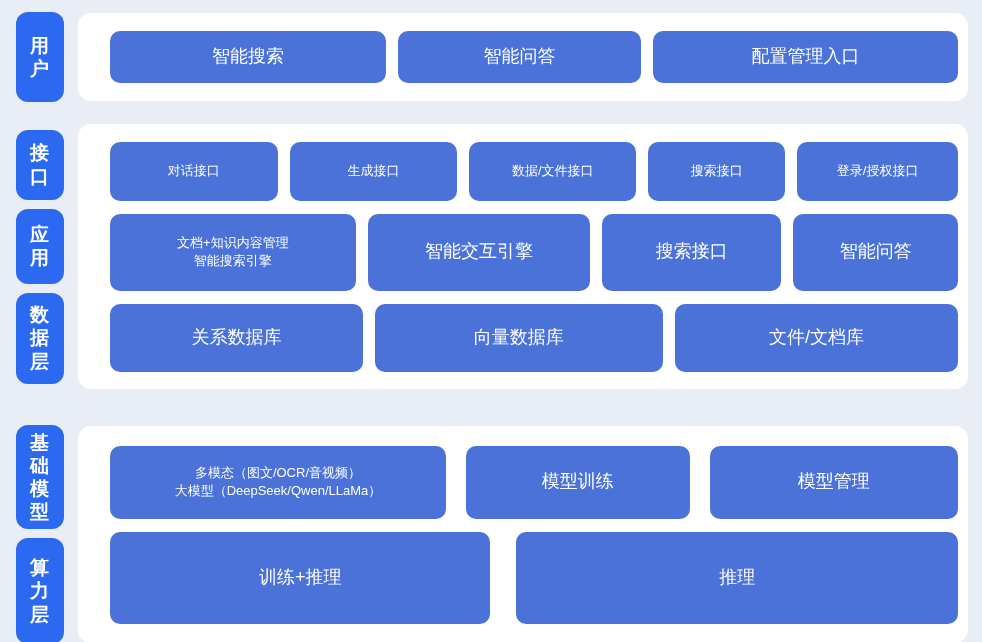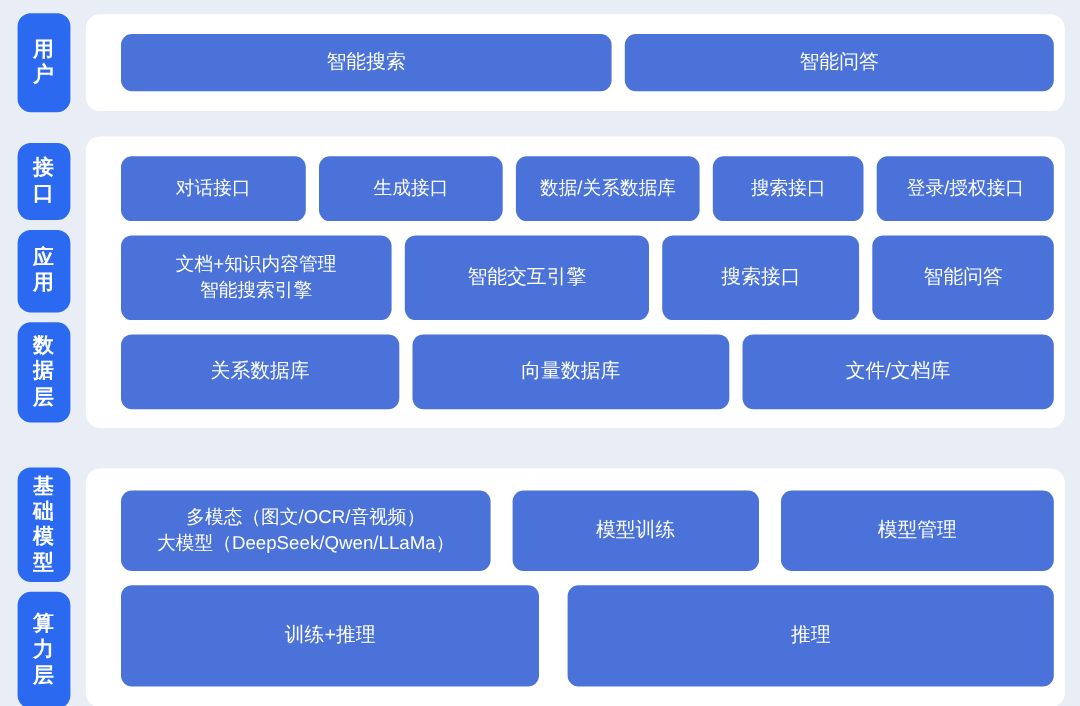--- a/index.html
+++ b/index.html
@@ -45,67 +45,68 @@
     border-radius:13px;
     display:flex;flex-direction:column;justify-content:center;gap:13px;
     padding:0 10px 0 32px;
   }
   .p-user{height:88px;}
   .p-middle{height:265px;}
   .p-bottom{height:217px;}
   .node-row{display:flex;gap:12px;}
   .r-user{height:52px;}
   .r-i1{height:59px;}
-  .r-i2{height:77px;}
+  .r-i2{height:77px;justify-content:flex-end;}
   .r-i3{height:68px;border-radius:14px;}
   .r-m1{height:73px;gap:20px;}
   .r-m2{height:92px;gap:26px;}
   .node{
     background:var(--node-blue);
     color:var(--node-text);
     border-radius:10px;
     display:flex;align-items:center;justify-content:center;
     text-align:center;
     font-size:18px;line-height:1.4;
     white-space:pre-line;
     padding:0 10px;
   }
-  .node.small{font-size:17px;}
+  .node.small{font-size:13px;}
 </style>
 </head>
 <body>
 
 <div class="section sec-user">
   <div class="tabs-col">
     <div class="layer-tab t-user">用
 户</div>
   </div>
   <div class="panel p-user">
     <div class="node-row r-user">
       <div class="node" style="flex:1.15">智能搜索</div>
       <div class="node" style="flex:1">智能问答</div>
+      <div class="node" style="flex:1.28">配置管理入口</div>
     </div>
   </div>
 </div>
 
 <div class="section sec-middle">
   <div class="tabs-col">
     <div class="layer-tab t-iface">接
 口</div>
     <div class="layer-tab t-app">应
 用</div>
     <div class="layer-tab t-data">数
 据
 层</div>
   </div>
   <div class="panel p-middle">
     <div class="node-row r-i1">
       <div class="node small" style="flex:1.26">对话接口</div>
       <div class="node small" style="flex:1.26">生成接口</div>
-      <div class="node small" style="flex:1.25">数据/关系数据库</div>
+      <div class="node small" style="flex:1.25">数据/文件接口</div>
       <div class="node small" style="flex:1">搜索接口</div>
       <div class="node small" style="flex:1.2">登录/授权接口</div>
     </div>
     <div class="node-row r-i2">
       <div class="node small" style="flex:1.56">文档+知识内容管理
 智能搜索引擎</div>
       <div class="node" style="flex:1.4">智能交互引擎</div>
       <div class="node" style="flex:1.1">搜索接口</div>
       <div class="node" style="flex:1">智能问答</div>
     </div>

